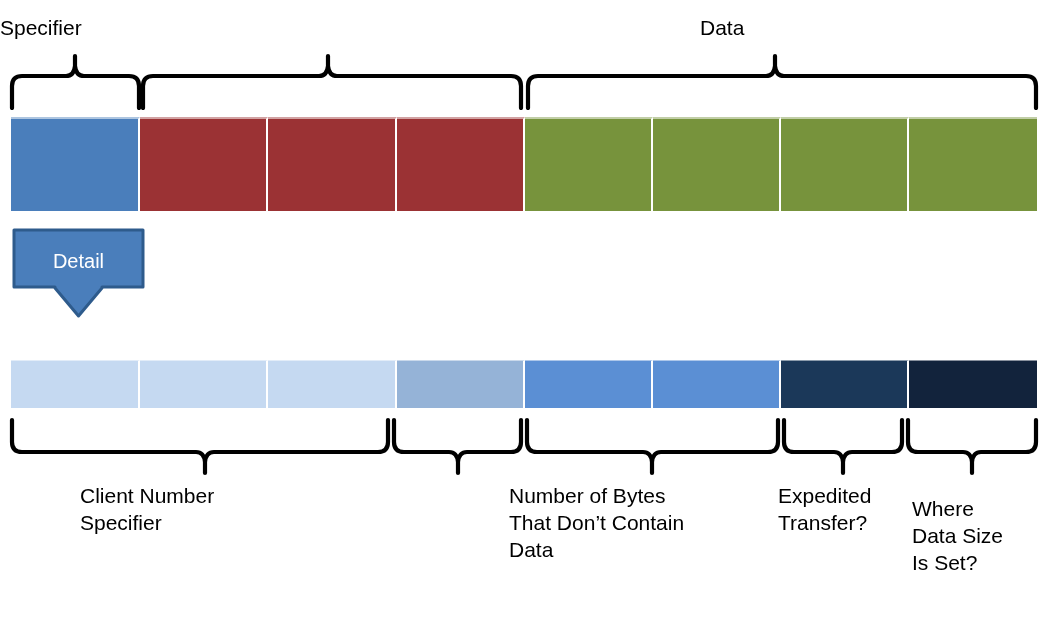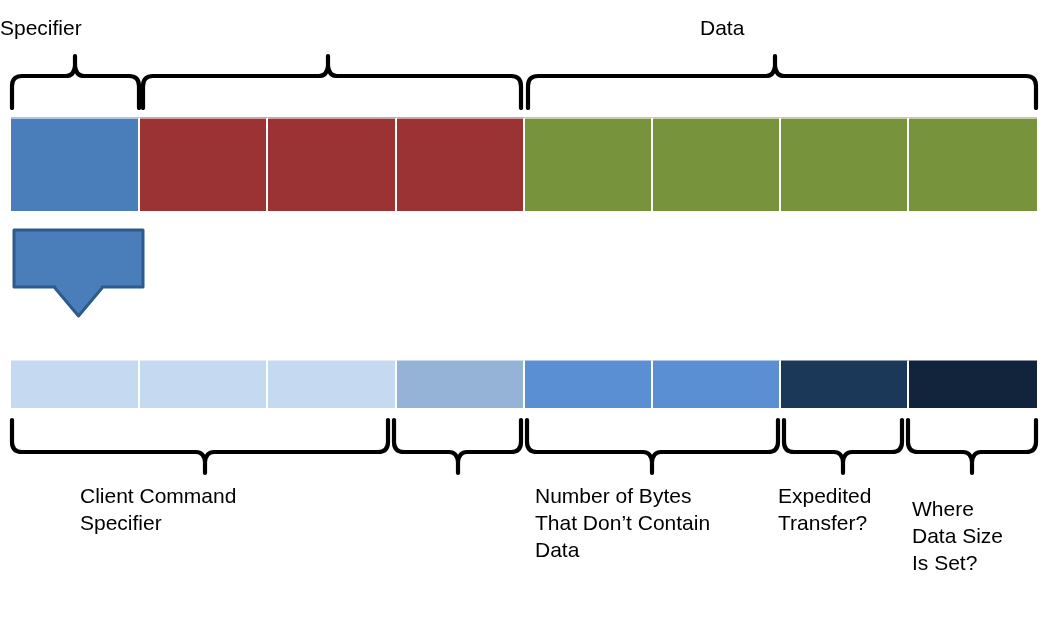--- a/index.html
+++ b/index.html
@@ -105,20 +105,21 @@
     <div class="seg" style="width:128px; background:#77933C;"></div>
     <div class="seg" style="width:128px; background:#77933C;"></div>
     <div class="seg" style="width:128px; background:#77933C;"></div>
     <div class="seg" style="width:128px; background:#77933C;"></div>
   </div>
 
   <div class="detail-block" style="left:12px; top:228px; width:133px; height:90px;">
     <svg width="133" height="90" viewBox="0 0 133 90">
       <path d="M2,2 L131,2 L131,59 L90,59 L90,60 L66.5,88 L43,60 L43,59 L2,59 Z" fill="#4A7EBB" stroke="#2E5B8C" stroke-width="3" stroke-linejoin="round"></path>
     </svg>
+    <div class="detail-text">Detail</div>
   </div>
 
   <div class="bar lowbar" style="left:11px; top:360px; width:1026px; height:48px;">
     <div class="seg" style="width:129px; background:#C5D9F1;"></div>
     <div class="seg" style="width:128px; background:#C5D9F1;"></div>
     <div class="seg" style="width:129px; background:#C5D9F1;"></div>
     <div class="seg" style="width:128px; background:#95B3D7;"></div>
     <div class="seg" style="width:128px; background:#5B8FD4;"></div>
     <div class="seg" style="width:128px; background:#5B8FD4;"></div>
     <div class="seg" style="width:128px; background:#1B3859;"></div>
@@ -133,25 +134,25 @@
       <path d="M394,5 L394,27 Q394,37 404,37 L449,37 Q457,37 458,47 L458,58 L458,47 Q459,37 467,37 L511,37 Q521,37 521,27 L521,5"></path>
 
       <path d="M527,5 L527,27 Q527,37 537,37 L643,37 Q651,37 652,47 L652,58 L652,47 Q653,37 661,37 L768,37 Q778,37 778,27 L778,5"></path>
 
       <path d="M784,5 L784,27 Q784,37 794,37 L834,37 Q842,37 843,47 L843,58 L843,47 Q844,37 852,37 L892,37 Q902,37 902,27 L902,5"></path>
 
       <path d="M908,5 L908,27 Q908,37 918,37 L963,37 Q971,37 972,47 L972,58 L972,47 Q973,37 981,37 L1026,37 Q1036,37 1036,27 L1036,5"></path>
     </g>
   </svg>
 
-  <div class="label" style="left:80px; top:482px; width:250px;">Client Command
+  <div class="label" style="left:80px; top:482px; width:250px;">Client Number
 Specifier</div>
 
 
-  <div class="label" style="left:535px; top:482px; width:235px;">Number of Bytes
+  <div class="label" style="left:509px; top:482px; width:235px;">Number of Bytes
 That Don’t Contain
 Data</div>
 
   <div class="label" style="left:778px; top:482px; width:130px;">Expedited
 Transfer?</div>
 
   <div class="label" style="left:912px; top:495px; width:125px;">Where
 Data Size
 Is Set?</div>
 

